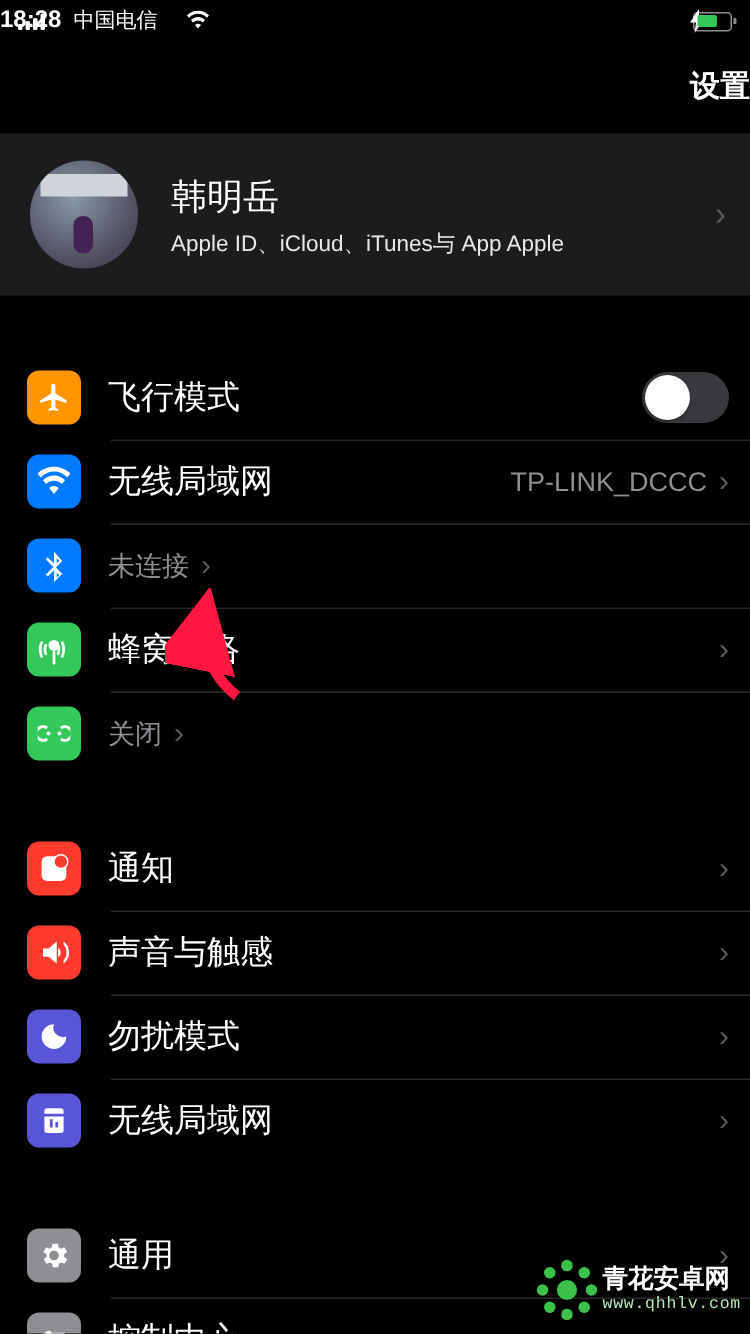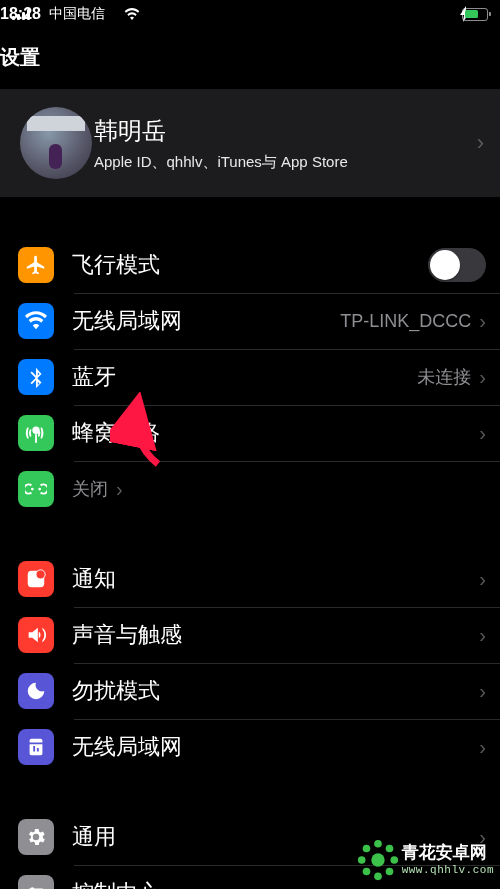--- a/index.html
+++ b/index.html
@@ -39,33 +39,33 @@
   .battery::after{
     content:""; position:absolute; right:-4px; top:3.5px; width:2px; height:4px;
     background:rgba(255,255,255,0.55); border-radius:0 1px 1px 0;
   }
   .battery-fill { position:absolute; left:1.5px; top:1.5px; bottom:1.5px; width:55%;
     background:#34c759; border-radius:1.5px;}
   .bolt { position:absolute; right:30px; top:6px; }
 
   
   .page-title {
-    text-align:left;
+    text-align:right;
     font-size:20px;
     font-weight:600;
     padding: 16px 0 18px;
   }
 
   
   .account-row {
     background:#1c1c1e;
     display:flex;
     align-items:center;
     padding: 18px 16px 18px 20px;
-    gap:2px;
+    gap:22px;
     position:relative;
   }
   .avatar {
     width:72px; height:72px; border-radius:50%;
     background: radial-gradient(circle at 40% 35%, #89a 0%, #556 60%, #334 100%);
     flex:0 0 auto;
     overflow:hidden;
     position:relative;
   }
   .avatar::before{
@@ -178,21 +178,21 @@
     </div>
   </div>
 </div>
 
 <div class="page-title">设置</div>
 
 <div class="account-row">
   <div class="avatar"></div>
   <div class="account-text">
     <div class="account-name">韩明岳</div>
-    <div class="account-sub">Apple ID、qhhlv、iTunes与 App Store</div>
+    <div class="account-sub">Apple ID、iCloud、iTunes与 App Apple</div>
   </div>
   <div class="chevron">›</div>
 </div>
 
 <div id="groups-container">
     <div class="group first">
       <div class="row">
         <div class="icon-box c-orange">
           <svg>
             <use href="#airplane-icon"></use>
@@ -212,21 +212,20 @@
         <div class="row-label">无线局域网</div>
         <div class="row-value">TP-LINK_DCCC</div>
         <div class="chevron">›</div>
       </div>
       <div class="row">
         <div class="icon-box c-blue">
           <svg>
             <use href="#bluetooth-icon"></use>
           </svg>
         </div>
-        <div class="row-label">蓝牙</div>
         <div class="row-value">未连接</div>
         <div class="chevron">›</div>
       </div>
       <div class="row">
         <div class="icon-box c-green">
           <svg>
             <use href="#cellular-icon"></use>
           </svg>
         </div>
         <div class="row-label">蜂窝网络</div>

